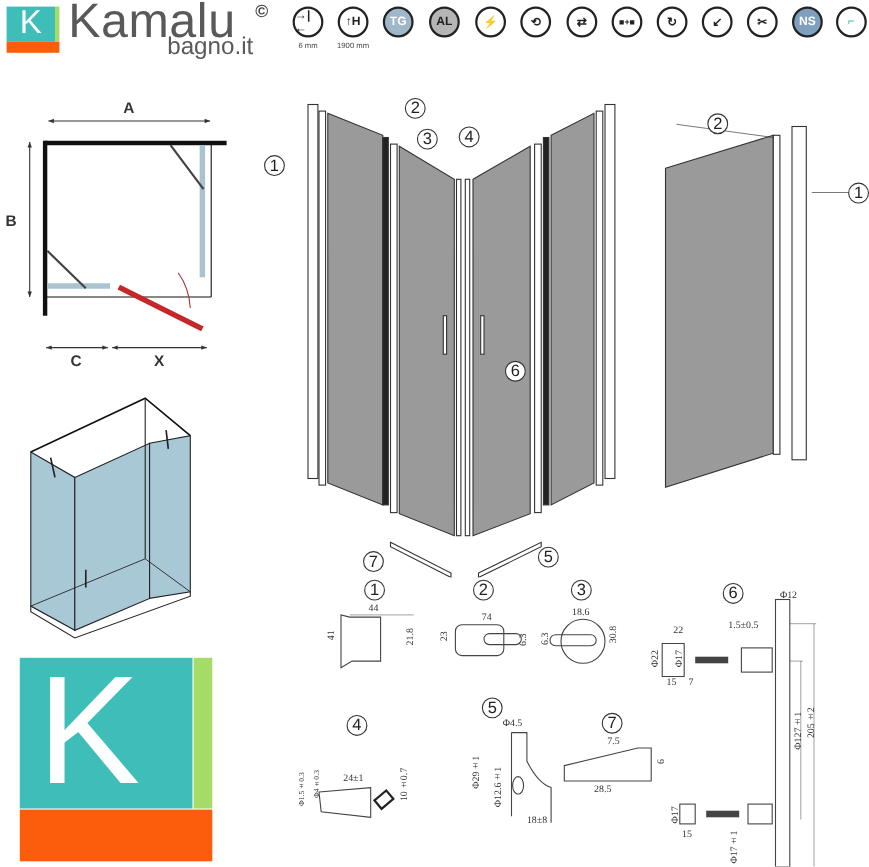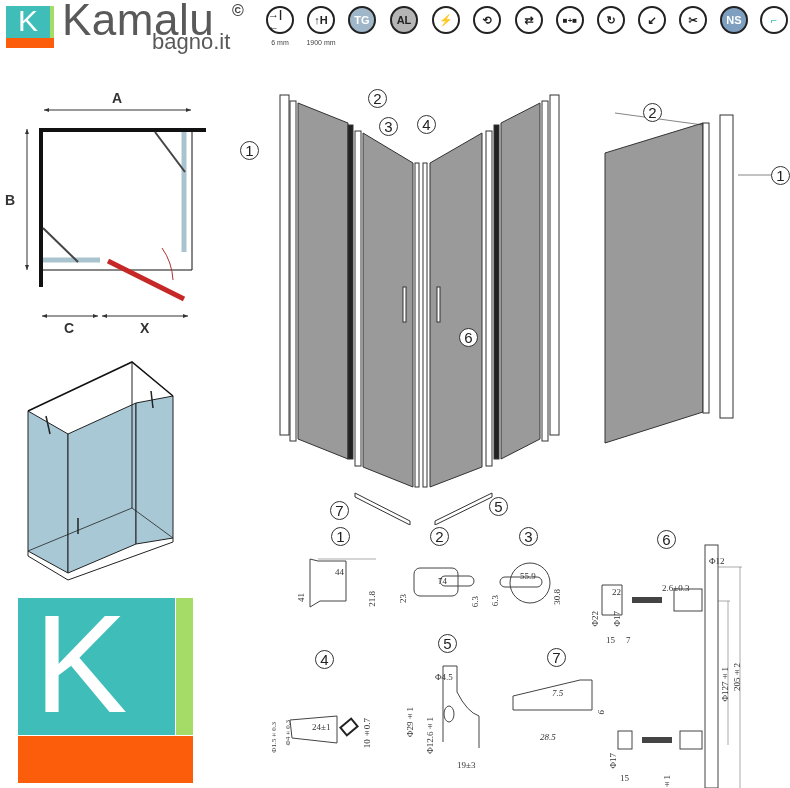--- a/index.html
+++ b/index.html
@@ -14,21 +14,21 @@
   .brand{left:62px;top:-4px;font-size:44px;color:#595959;letter-spacing:0.5px;line-height:48px;}
   .brand-sub{left:152px;top:30px;font-size:22px;color:#595959;line-height:24px;}
   .copy{left:232px;top:2px;font-size:16px;font-weight:bold;color:#444;}
   
   .hicon{width:28px;height:28px;border-radius:50%;border:2px solid #222;box-sizing:border-box;display:flex;align-items:center;justify-content:center;font-size:11px;font-weight:bold;top:6px;}
   .hicon.filled{background:#9fb7c8;color:#fff;}
   .hicon.metal{background:#b5b5b5;color:#222;}
   .hicon-label{font-size:7px;color:#444;top:39px;width:40px;text-align:center;}
   
   .callout{width:19px;height:19px;border:1px solid #333;border-radius:50%;box-sizing:border-box;display:flex;align-items:center;justify-content:center;font-size:15px;background:#fff;color:#222;}
-  .dim{font-family:"Liberation Serif",serif;font-size:9px;color:#333;margin-top:20px;}
+  .dim{font-family:"Liberation Serif",serif;font-size:9px;color:#333;}
   .vdim{writing-mode:vertical-rl;transform:rotate(180deg);}
   .plan-letter{font-size:14px;font-weight:bold;color:#333;}
   
   .big-logo{left:18px;top:598px;width:175px;height:185px;}
   .bl-teal{position:absolute;left:0;top:0;width:157px;height:137px;background:#3fbdb9;}
   .bl-green{position:absolute;left:158px;top:0;width:17px;height:137px;background:#a4dc67;}
   .bl-orange{position:absolute;left:0;top:138px;width:175px;height:47px;background:#fc5d0a;}
   .bl-k{position:absolute;left:16px;top:-4px;font-size:140px;line-height:140px;color:#fff;font-weight:normal;}
 </style>
 </head>
@@ -200,51 +200,51 @@
   <div class="abs dim vdim" style="left:-2px;top:14px;">23</div>
   <div class="abs dim vdim" style="left:70px;top:16px;">6.3</div>
 </div>
 
 <div class="abs callout" style="left:519px;top:527px;">3</div>
 <div class="abs" style="left:490px;top:555px;width:80px;height:55px;">
   <svg width="80" height="55">
       <circle cx="40" cy="28" r="20" fill="none" stroke="#444"></circle>
       <rect x="10" y="22" width="42" height="10" rx="5" fill="none" stroke="#444"></rect>
     </svg>
-  <div class="abs dim" style="left:30px;top:-4px;">55.9</div>
+  <div class="abs dim" style="left:30px;top:-4px;">18.6</div>
   <div class="abs dim vdim" style="left:62px;top:14px;">30.8</div>
   <div class="abs dim vdim" style="left:0px;top:20px;">6.3</div>
 </div>
 
 <div class="abs callout" style="left:315px;top:650px;">4</div>
 <div class="abs" style="left:262px;top:698px;width:110px;height:50px;">
   <svg width="110" height="50">
       <path d="M28 22 L75 18 L75 45 L30 40 Z" fill="none" stroke="#444"></path>
       <rect x="80" y="24" width="14" height="10" transform="rotate(-40 87 29)" fill="none" stroke="#222" stroke-width="2"></rect>
     </svg>
   <div class="abs dim" style="left:50px;top:4px;">24±1</div>
   <div class="abs dim vdim" style="left:100px;top:0px;">10±0.7</div>
   <div class="abs dim vdim" style="left:22px;top:2px;font-size:7px;">Φ4±0.3</div>
   <div class="abs dim vdim" style="left:8px;top:4px;font-size:7px;">Φ1.5±0.3</div>
 </div>
 
 <div class="abs callout" style="left:438px;top:634px;">5</div>
-<div class="abs" style="left:405px;top:652px;width:100px;height:100px;">
+<div class="abs" style="left:427px;top:652px;width:100px;height:100px;">
   <svg width="100" height="100">
       <path d="M38 14 L52 14 L52 40 Q62 60 74 64 L74 96 M38 14 L38 90" fill="none" stroke="#444"></path>
       <ellipse cx="44" cy="62" rx="5" ry="8" fill="none" stroke="#444"></ellipse>
     </svg>
   <div class="abs dim" style="left:30px;top:0px;">Φ4.5</div>
   <div class="abs dim vdim" style="left:0px;top:35px;">Φ29±1</div>
   <div class="abs dim vdim" style="left:20px;top:45px;">Φ12.6±1</div>
-  <div class="abs dim" style="left:52px;top:88px;">19±3</div>
+  <div class="abs dim" style="left:52px;top:88px;">18±8</div>
 </div>
 
 <div class="abs callout" style="left:547px;top:648px;">7</div>
-<div class="abs" style="left:510px;top:672px;width:95px;height:55px;font-style:italic;">
+<div class="abs" style="left:510px;top:672px;width:95px;height:55px;">
   <svg width="95" height="55">
       <path d="M3 24 L70 8 L82 8 L82 38 L3 38 Z" fill="none" stroke="#444"></path>
     </svg>
   <div class="abs dim" style="left:42px;top:-4px;">7.5</div>
   <div class="abs dim" style="left:30px;top:40px;">28.5</div>
   <div class="abs dim vdim" style="left:86px;top:18px;">6</div>
 </div>
 
 <div class="abs callout" style="left:657px;top:530px;">6</div>
 <div class="abs" style="left:590px;top:535px;width:200px;height:253px;">
@@ -255,21 +255,21 @@
     <line x1="128" y1="66" x2="140" y2="66" stroke="#555" stroke-width="0.5"></line>
     <line x1="138" y1="66" x2="138" y2="210" stroke="#555" stroke-width="0.5"></line>
     <path d="M12 50 L32 50 L32 80 L12 80 Z" fill="none" stroke="#444"></path>
     <rect x="42" y="62" width="30" height="6" fill="#444"></rect>
     <rect x="84" y="54" width="28" height="22" fill="none" stroke="#444"></rect>
     <rect x="28" y="196" width="14" height="18" fill="none" stroke="#444"></rect>
     <rect x="52" y="202" width="30" height="6" fill="#444"></rect>
     <rect x="90" y="196" width="22" height="18" fill="none" stroke="#444"></rect>
   </svg>
   <div class="abs dim" style="left:119px;top:1px;">Φ12</div>
-  <div class="abs dim" style="left:72px;top:28px;">2.6±0.3</div>
+  <div class="abs dim" style="left:72px;top:28px;">1.5±0.5</div>
   <div class="abs dim" style="left:22px;top:32px;font-family:Liberation Serif, serif;">22</div>
   <div class="abs dim vdim" style="left:0px;top:56px;">Φ22</div>
   <div class="abs dim vdim" style="left:22px;top:56px;">Φ17</div>
   <div class="abs dim" style="left:16px;top:80px;">15</div>
   <div class="abs dim" style="left:36px;top:80px;">7</div>
   <div class="abs dim vdim" style="left:18px;top:198px;">Φ17</div>
   <div class="abs dim" style="left:30px;top:218px;">15</div>
   <div class="abs dim vdim" style="left:72px;top:220px;">Φ17±1</div>
   <div class="abs dim vdim" style="left:130px;top:112px;">Φ127±1</div>
   <div class="abs dim vdim" style="left:142px;top:108px;">205±2</div>

